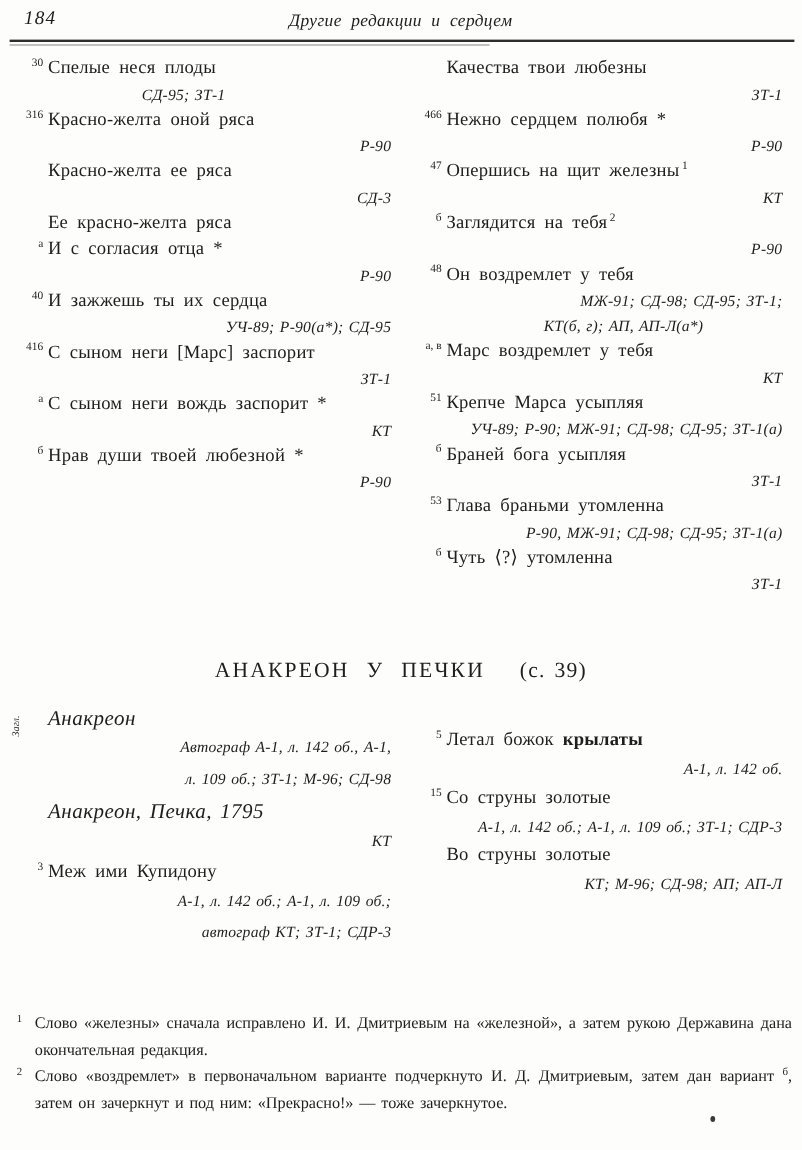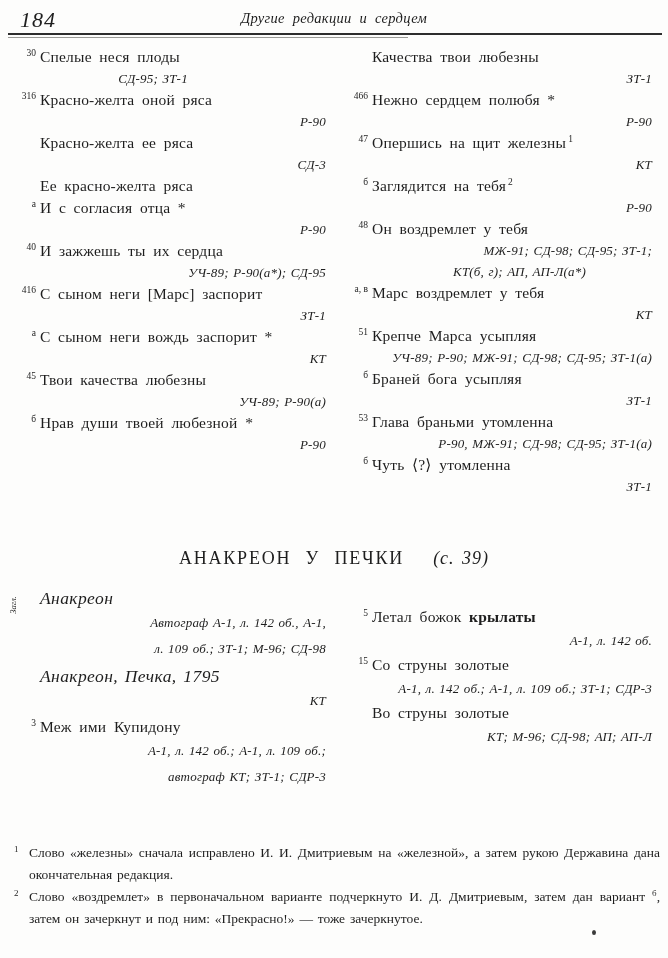--- a/index.html
+++ b/index.html
@@ -1,21 +1,21 @@
 <!DOCTYPE html>
 <html><head>
 <meta charset="utf-8">
 <style>
   html,body{margin:0;padding:0;}
   body{
     width:668px;height:958px;position:relative;overflow:hidden;
     background:#fdfdfc;color:#1e1e1e;
     font-family:"Liberation Serif","DejaVu Serif",serif;
   }
-  .hdr-num{position:absolute;left:20px;top:7px;font-size:22px;font-style:italic;letter-spacing:1px;}
+  .hdr-num{position:absolute;left:20px;top:7px;font-size:16px;font-style:italic;letter-spacing:1px;}
   .hdr-title{position:absolute;left:0;right:0;top:10px;text-align:center;
     font-style:italic;font-size:14.5px;word-spacing:4px;letter-spacing:.3px;}
   .rule{position:absolute;top:33px;left:8px;right:6px;height:2px;background:#2d2d2d;}
   .rule2{position:absolute;top:37px;left:8px;width:400px;height:1px;background:#9a9a96;}
 
   .col{position:absolute;}
   #col-left{left:14px;top:46px;width:318px;}
   #col-right{left:346px;top:46px;width:312px;}
   #bot-left{left:14px;top:586px;width:318px;}
   #bot-right{left:346px;top:586px;width:312px;}
@@ -35,21 +35,21 @@
 
   .tverse{font-style:italic;font-size:17.5px;line-height:24px;padding-left:26px;
     letter-spacing:.4px;word-spacing:2px;white-space:nowrap;}
   .tent{margin-bottom:2px;}
   .bot .src{line-height:26px;}
   .mnote{position:absolute;left:-10px;top:14px;transform:rotate(-90deg);
     transform-origin:center;font-size:8.5px;font-style:italic;color:#2a2a2a;}
 
   .heading{position:absolute;left:0;right:0;top:548px;text-align:center;
     font-size:18px;letter-spacing:1.8px;word-spacing:8px;}
-  .heading .ref{margin-left:29px;letter-spacing:1px;word-spacing:2px;font-style:italic;}
+  .heading .ref{margin-left:29px;letter-spacing:1px;word-spacing:2px;}
 
   .footnotes{position:absolute;left:12px;top:842px;width:648px;}
   .fn{position:relative;padding-left:17px;font-size:13.5px;line-height:21.5px;
     text-align:justify;word-spacing:1.5px;margin-bottom:1px;}
   .fn-num{position:absolute;left:2px;top:-3px;font-size:9px;}
   .fn sup{font-size:9px;line-height:0;}
 
   .speck{position:absolute;left:592px;top:930px;width:4px;height:5px;
     background:#3a3a3a;border-radius:50%;}
 </style>
@@ -85,24 +85,20 @@
       <div class="verse"><span class="lnum">40</span><span>И зажжешь ты их сердца</span></div>
       <div class="src">УЧ-89; Р-90(а*); СД-95</div>
     </div>
     <div class="entry">
       <div class="verse"><span class="lnum">416</span><span>С сыном неги [Марс] заспорит</span></div>
       <div class="src">ЗТ-1</div>
     </div>
     <div class="entry">
       <div class="verse"><span class="lnum">а</span><span>С сыном неги вождь заспорит *</span></div>
       <div class="src">КТ</div>
-    </div>
-    <div class="entry">
-      <div class="verse"><span class="lnum">45</span><span>Твои качества любезны</span></div>
-      <div class="src">УЧ-89; Р-90(а)</div>
     </div>
     <div class="entry">
       <div class="verse"><span class="lnum">б</span><span>Нрав души твоей любезной *</span></div>
       <div class="src">Р-90</div>
     </div>
   </div>
 <div id="col-right" class="col">
     <div class="entry">
       <div class="verse"><span>Качества твои любезны</span></div>
       <div class="src">ЗТ-1</div>

